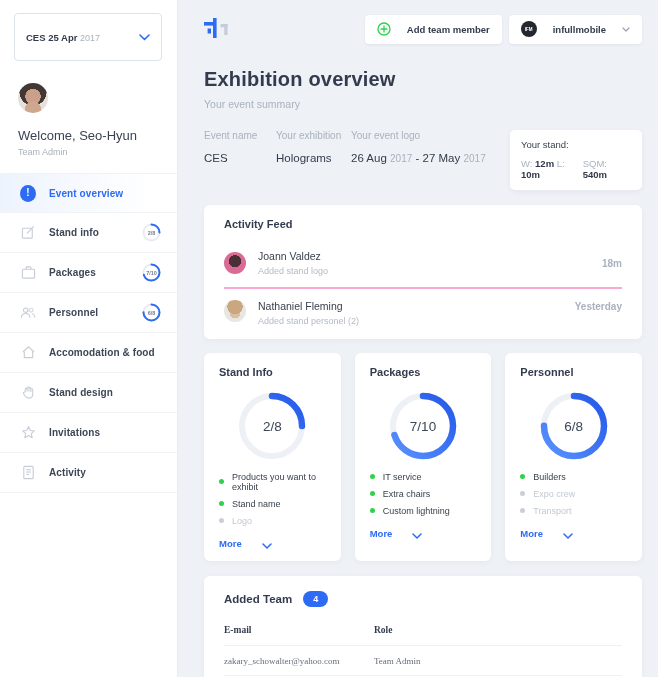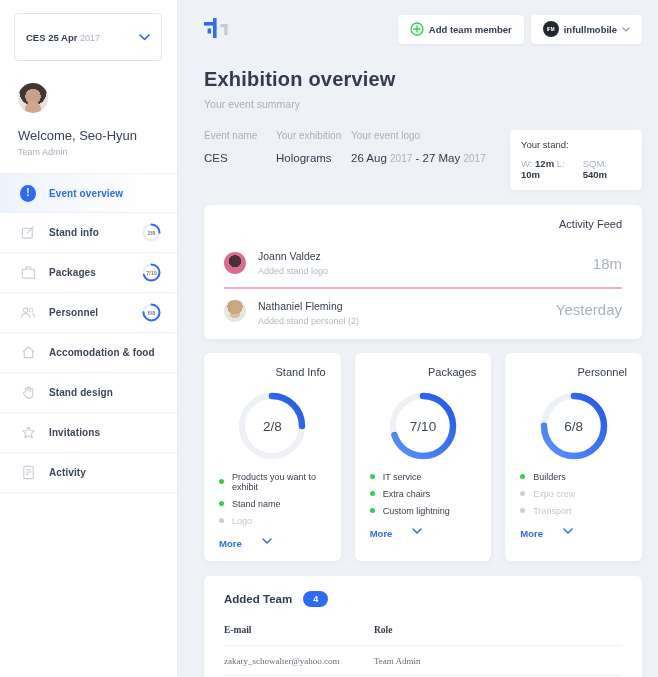--- a/index.html
+++ b/index.html
@@ -51,21 +51,21 @@
     align-items:center; justify-content:center; line-height:1;
   }
   .mini-badge { margin-left:auto; }
   .mini-badge text { font-size:5.5px; font-weight:bold; fill:#78808f; }
   
   .main { position:absolute; left:178px; top:0; right:0; bottom:0; padding:0 16px 0 26px; }
   .topbar { display:flex; align-items:center; margin-top:14px; height:30px; }
   .top-actions { margin-left:auto; display:flex; gap:7px; }
   .btn-white {
     background:#fff; border:none; border-radius:4px; height:29px;
-    display:flex; align-items:center; gap:5px; padding:0 12px;
+    display:flex; align-items:center; gap:16px; padding:0 12px;
     box-shadow:0 1px 3px rgba(40,50,70,.07); cursor:pointer;
     font-family:"Liberation Sans", sans-serif;
   }
   .btn-white .lbl { font-size:9.5px; font-weight:bold; color:#323c4e; }
   .org-circle {
     width:16px; height:16px; border-radius:50%; background:#24282e;
     color:#fff; font-size:4.5px; font-weight:bold;
     display:flex; align-items:center; justify-content:center;
   }
   .page-head { margin-top:24px; }
@@ -83,55 +83,55 @@
     margin-left:auto; width:132px; background:#fff; border-radius:5px;
     padding:9px 11px 10px; box-shadow:0 2px 6px rgba(30,40,60,.05);
   }
   .stand-title { font-size:9.5px; color:#39424f; }
   .stand-vals { margin-top:8px; display:flex; justify-content:space-between; font-size:9.5px; }
   .stand-vals .k { color:#a9b2be; }
   .stand-vals .v { color:#2f3949; font-weight:bold; }
   
   .card { background:#fff; border-radius:6px; box-shadow:0 2px 6px rgba(30,40,60,.04); }
   .activity { margin-top:15px; padding:13px 20px 2px; }
-  .card-title { font-size:11px; font-weight:normal; color:#333c4e;text-align:right; }
+  .card-title { font-size:11px; font-weight:bold; color:#333c4e; }
   .act-row { display:flex; align-items:flex-start; padding:11px 0; border-top:2px solid #f9a8d4; margin-top:0; }
   .act-row.first { border-top:none; margin-top:9px;align-items:center; }
   .act-avatar { width:22px; height:22px; border-radius:50%; flex:0 0 22px; margin-right:12px; }
   .act-avatar.joann {
     background:
       radial-gradient(circle at 50% 42%, #4a2f36 36%, transparent 37%),
       #d96b95;
   }
   .act-avatar.nathaniel {
     background:
       radial-gradient(circle at 50% 30%, #caa77e 40%, transparent 41%),
       radial-gradient(circle at 50% 60%, #d9bfa6 30%, transparent 31%),
       #e9e5e1;
   }
   .act-name { font-size:10.5px; color:#39424f; }
   .act-action { margin-top:4px; font-size:9px; color:#b3bac6; }
-  .act-time { margin-left:auto; font-size:15px; color:#a9b2be; padding-top:1px; }
+  .act-time { margin-left:auto; font-size:10px; color:#a9b2be; padding-top:1px;font-weight:bold; }
   
   .cards-row { margin-top:14px; display:flex; gap:14px; }
   .p-card { flex:1; padding:13px 15px 12px; }
   .donut-wrap { width:72px; height:72px; margin:12px auto 6px; position:relative; }
   .donut-wrap svg { display:block; }
   .donut-value {
     position:absolute; inset:0; display:flex; align-items:center; justify-content:center;
     font-size:13.5px; color:#3c4656;
   }
   .check-list { margin-top:6px; }
   .check-item { display:flex; align-items:center; gap:8px; padding:3.5px 0; font-size:9px; }
   .check-item .dot { width:5px; height:5px; border-radius:50%; flex:0 0 5px; }
   .check-item.done .dot { background:#2fd24b; }
   .check-item.done .ci-label { color:#39424f; }
   .check-item.pending .dot { background:#c9d0d9; }
   .check-item.pending .ci-label { color:#c2c9d3; }
-  .more-link { margin-top:9px; display:flex; align-items:flex-start; gap:20px; cursor:pointer; }
+  .more-link { margin-top:9px; display:flex; align-items:flex-end; gap:20px; cursor:pointer; }
   .more-link .ml-txt { font-size:9.5px; font-weight:bold; color:#2d6bf5; }
   
   .team { margin-top:15px; padding:15px 20px 10px; }
   .team-head { display:flex; align-items:center; gap:11px; }
   .team-title { font-size:11.5px; font-weight:bold; color:#333c4e; }
   .team-count {
     background:#2d6bf5; color:#fff; font-size:9px; font-weight:bold;
     border-radius:10px; padding:3px 10px;
   }
   .team-table { margin-top:12px; }

